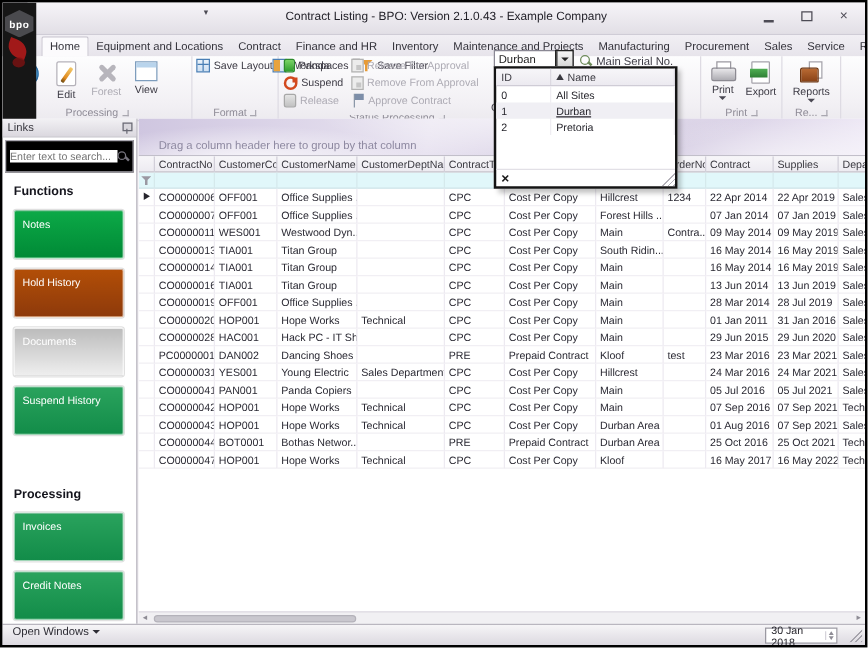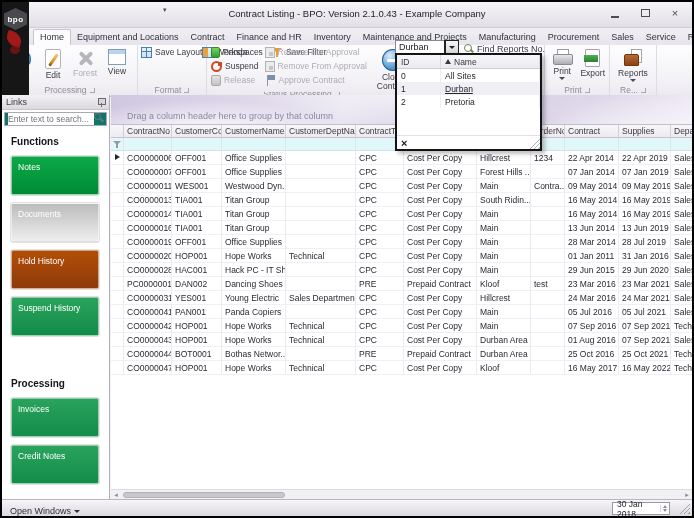--- a/index.html
+++ b/index.html
@@ -150,22 +150,22 @@
   .dp-bottom { height:14px; border-top:1px solid #e2e0e6; display:flex; align-items:center; padding:0 4px; position:relative; }
   .dp-close { font-size:11px; font-weight:bold; color:#1a1a1a; line-height:10px; }
   .dp-grip { position:absolute; right:0; bottom:0; width:11px; height:11px;
     background:repeating-linear-gradient(135deg,transparent 0 2px,#b0aeb6 2px 3px);
     clip-path:polygon(100% 0,100% 100%,0 100%); }
 
   
   .sidebar { position:absolute; left:0; top:93px; width:108px; bottom:17px; background:#fff; border-right:1px solid #b2afb9; }
   .links-header { height:15px; background:linear-gradient(180deg,#f2f1f4,#dbd8df); border-bottom:1px solid #c6c3cc;
     display:flex; align-items:center; justify-content:space-between; padding:0 4px; font-size:9px; color:#3a3940; }
-  .side-search { margin:2px 2px 0 2px; height:14px; border:1px solid #aaa8b1; background:#0f766e;
-    display:flex; padding:0 3px; }
+  .side-search { margin:2px 2px 0 2px; height:26px; border:1px solid #aaa8b1; background:#000000;
+    display:flex; align-items:center; padding:0 3px; }
   .side-search input { flex:1; border:none; outline:none; font-size:8.5px; color:#555; width:80px;
     font-family:"Liberation Sans", sans-serif; }
   .side-content { padding:6px 9px 0 9px; }
   .side-heading { font-size:10px; font-weight:bold; color:#14141c; margin:4px 0 9px 0; }
   .side-btn { width:88px; height:39px; border-radius:2px; margin-bottom:8px; border:1px solid rgba(255,255,255,.55);
     box-shadow:0 0 0 1px rgba(0,0,0,.12); color:#fff; font-size:8.5px; padding:5px 0 0 6px; }
   .side-gap { height:30px; }
 
   
   .main { position:absolute; left:109px; top:93px; right:0; bottom:17px; background:#fff; }
@@ -190,21 +190,21 @@
 
   
   .hscroll { position:absolute; left:109px; right:0; bottom:17px; height:10px; background:#f1f0f3; border-top:1px solid #dddae2;
     display:flex; align-items:center; }
   .hs-arrow { width:10px; text-align:center; font-size:7px; color:#8e8c95; line-height:10px; }
   .hs-track { flex:1; position:relative; height:100%; }
   .hs-thumb { position:absolute; left:2px; top:1.5px; width:162px; height:6px; background:#c9c7ce; border-radius:3px; border:1px solid #b4b2ba; }
 
   .statusbar { position:absolute; left:0; right:0; bottom:0; height:17px;
     background:linear-gradient(180deg,#f6f5f7,#dcd9e0); border-top:1px solid #b9b6bf;
-    display:flex; align-items:flex-end; padding:0 4px; }
+    display:flex; align-items:flex-start; padding:0 4px; }
   .ow { display:flex; align-items:center; gap:3px; font-size:9px; color:#2e2d35; margin-left:4px; }
   .ow .dd-arrow { border-top-color:#2e2d35; }
   .date-box { position:absolute; right:22px; top:2px; width:58px; height:13px; background:#fff; border:1px solid #9b99a2;
     display:flex; align-items:center; }
   .date-box .dval { flex:1; font-size:8.5px; color:#26252c; padding-left:4px; }
   .spin { width:9px; display:flex; flex-direction:column; align-items:center; gap:1px; border-left:1px solid #d5d3da; }
   .spin i { width:0; height:0; border-left:2.5px solid transparent; border-right:2.5px solid transparent; display:block; }
   .spin .up { border-bottom:3px solid #8e8c95; }
   .spin .dn { border-top:3px solid #8e8c95; }
   .sb-grip { position:absolute; right:2px; bottom:2px; width:11px; height:11px;
@@ -239,21 +239,21 @@
         <span class="rtab">Inventory</span>
         <span class="rtab">Maintenance and Projects</span>
         <span class="rtab">Manufacturing</span>
         <span class="rtab">Procurement</span>
         <span class="rtab">Sales</span>
         <span class="rtab">Service</span>
         <span class="rtab">Reporting</span>
       </div>
 
     <div class="ribbon">
-      <div class="rgroup" style="width:136px">
+      <div class="rgroup" style="width:152px">
         <div class="rgroup-body" id="grp-processing" style="gap:2px;padding-left:4px">
             <div class="bigbtn">
               <span class="icon icon-add-icon"></span>
               <span class="blabel">Add</span>
             </div>
             <div class="bigbtn">
               <span class="icon icon-edit-icon"></span>
               <span class="blabel">Edit</span>
             </div>
             <div class="bigbtn disabled">
@@ -370,21 +370,21 @@
     </div>
 
     <div class="site-combo">
       <span class="cval">Durban</span>
       <span class="combo-btn">
           <span class="dd-arrow"></span>
         </span>
     </div>
     <div class="find-serial">
       <span class="icon icon-find-serial-icon"></span>
-      <span>Find Reports No.</span>
+      <span>Main Serial No.</span>
     </div>
 
     <div class="dropdown-panel">
       <div class="dp-head">
         <div class="dp-cell">ID</div>
         <div class="dp-cell">
           <span class="icon icon-sort-asc-icon"></span>
           <span>Name</span>
         </div>
       </div>
@@ -420,22 +420,22 @@
         <span>Links</span>
         <span class="icon icon-pin-icon"></span>
       </div>
       <div class="side-search">
         <input placeholder="Enter text to search..." style="">
         <span class="icon icon-search-icon"></span>
       </div>
       <div class="side-content" id="side-content">
           <div class="side-heading">Functions</div>
           <div class="side-btn" style="background: linear-gradient(rgb(12, 169, 71), rgb(0, 138, 54));">Notes</div>
+          <div class="side-btn" style="background: linear-gradient(rgb(178, 78, 7), rgb(142, 58, 11));">Hold History</div>
           <div class="side-btn" style="background: linear-gradient(rgb(188, 188, 188), rgb(238, 238, 238));">Documents</div>
-          <div class="side-btn" style="background: linear-gradient(rgb(178, 78, 7), rgb(142, 58, 11));">Hold History</div>
           <div class="side-btn" style="background: linear-gradient(rgb(42, 163, 93), rgb(18, 140, 73));">Suspend History</div>
           <div class="side-gap"></div>
           <div class="side-heading">Processing</div>
           <div class="side-btn" style="background: linear-gradient(rgb(42, 163, 93), rgb(18, 140, 73));">Invoices</div>
           <div class="side-btn" style="background: linear-gradient(rgb(42, 163, 93), rgb(18, 140, 73));">Credit Notes</div>
         </div>
     </div>
 
     <div class="main">
       <div class="group-panel">

